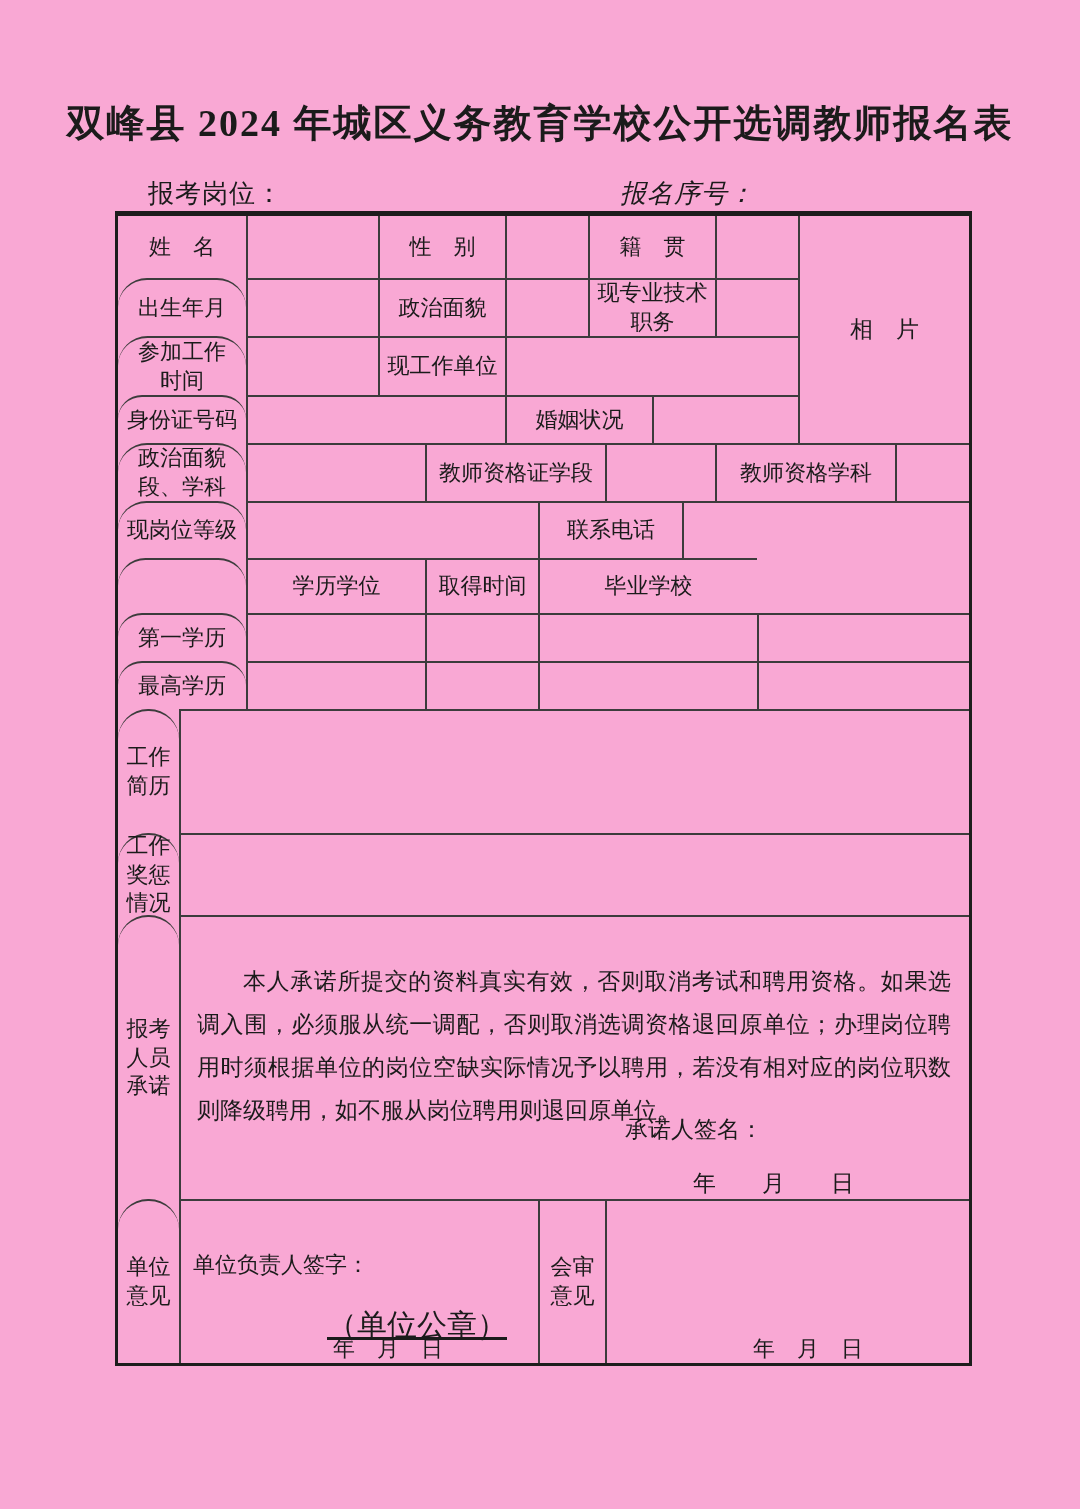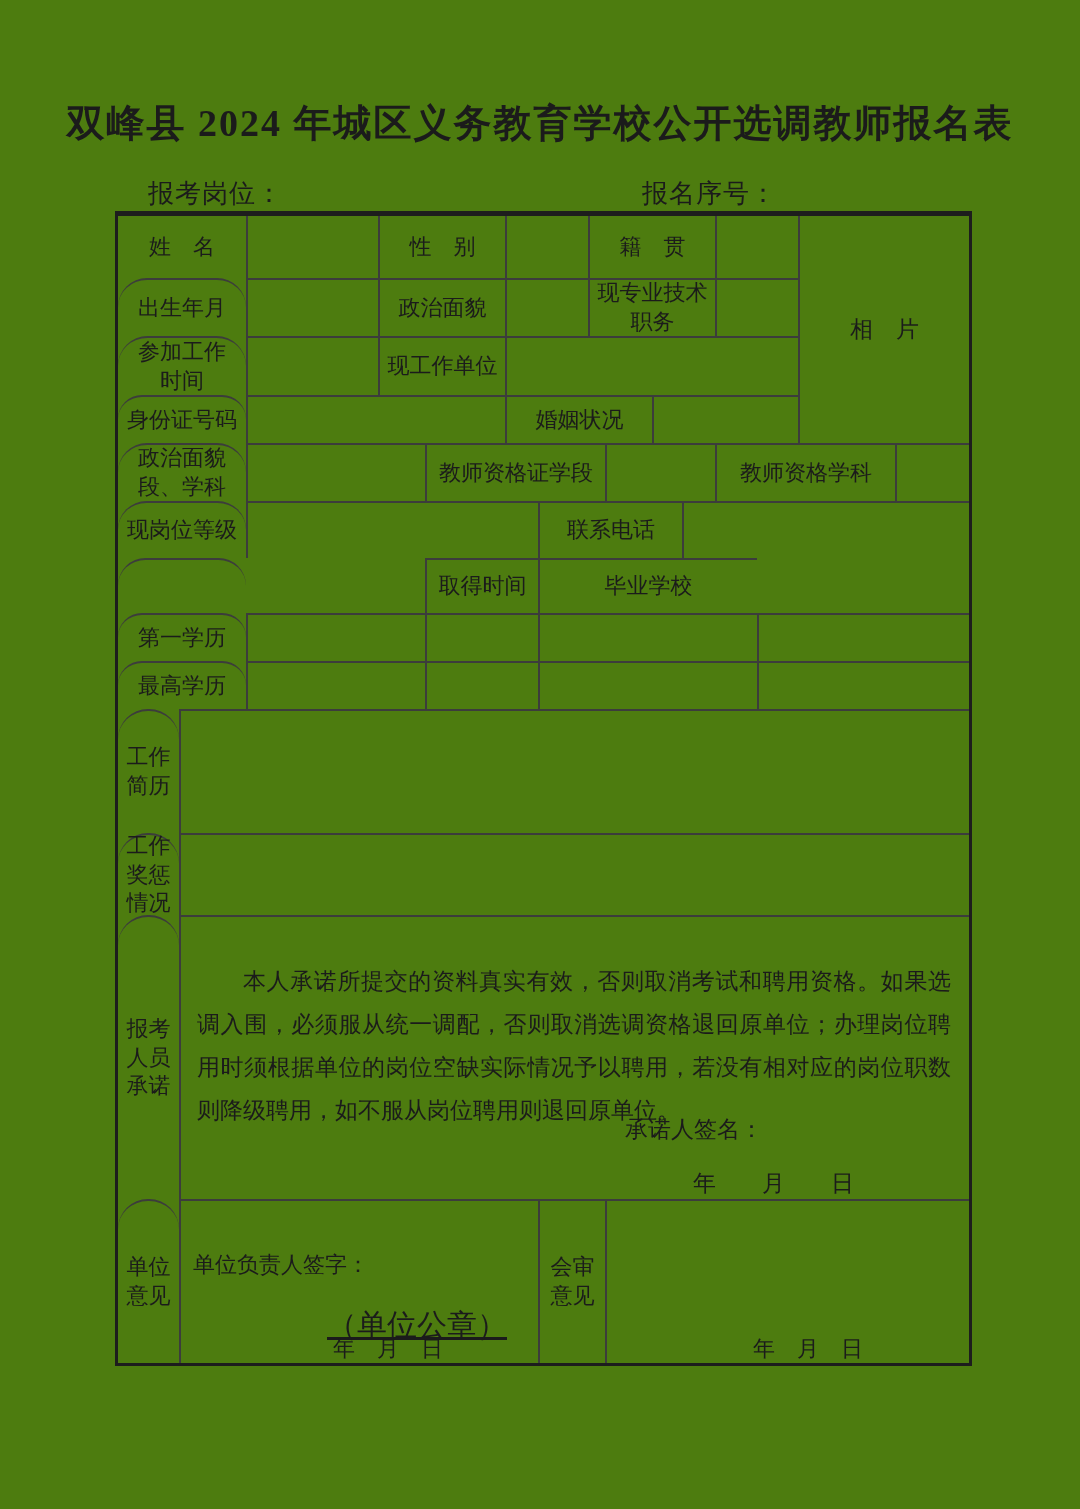--- a/index.html
+++ b/index.html
@@ -1,34 +1,34 @@
 <!DOCTYPE html>
 <html><head>
 <meta charset="utf-8">
 <style>
   html,body { margin:0; padding:0; background:#e9e8e6; }
   .page {
     position:relative;
     width:1080px; height:1509px;
     margin:0 auto;
-    background:#4d7c0f;
+    background:#f9a8d4;
     font-family:"Liberation Sans", sans-serif;
     color:#1b1b1b;
     overflow:hidden;
   }
   .title {
     position:absolute; left:0; right:0; top:98px;
     text-align:center;
     font-family:"Liberation Serif", serif;
     font-size:38px; font-weight:bold; letter-spacing:2px;
     white-space:pre-line;
   }
   .sublabel { position:absolute; top:176px; font-size:26px; letter-spacing:1px; }
   .pos-label { left:148px; }
-  .serial-label { left:642px; }
+  .serial-label { left:620px;font-style:italic; }
 
   .grid {
     position:absolute; left:115px; top:211px;
     display:grid;
     grid-template-columns:61px 67px 132px 47px 80px 33px 50px 17px 47px 30px 33px 42px 41px 97px 74px;
     grid-template-rows:62px 58px 59px 48px 58px 57px 55px 48px 48px 124px 82px 284px 164px;
     border:3px solid #1d1d1d;
     border-top-width:5px;
   }
   .c {
@@ -106,20 +106,21 @@
     <div class="c" style="grid-area:5/9/6/12"></div>
     <div class="c" style="grid-area:5/12/6/15">教师资格学科</div>
     <div class="c" style="grid-area:5/15/6/16"></div>
 
     <div class="c fc" style="grid-area:6/1/7/3">现岗位等级</div>
     <div class="c" style="grid-area:6/3/7/7"></div>
     <div class="c" style="grid-area:6/7/7/11">联系电话</div>
     <div class="c" style="grid-area:6/11/7/16"></div>
 
     <div class="c fc" style="grid-area:7/1/8/3"></div>
+    <div class="c" style="grid-area:7/3/8/5">学历学位</div>
     <div class="c" style="grid-area:7/5/8/7">取得时间</div>
     <div class="c" style="grid-area:7/7/8/13">毕业学校</div>
 
     <div class="c fc" style="grid-area:8/1/9/3">第一学历</div>
     <div class="c" style="grid-area:8/3/9/5"></div>
     <div class="c" style="grid-area:8/5/9/7"></div>
     <div class="c" style="grid-area:8/7/9/13"></div>
     <div class="c" style="grid-area:8/13/9/16"></div>
 
     <div class="c fc" style="grid-area:9/1/10/3">最高学历</div>

